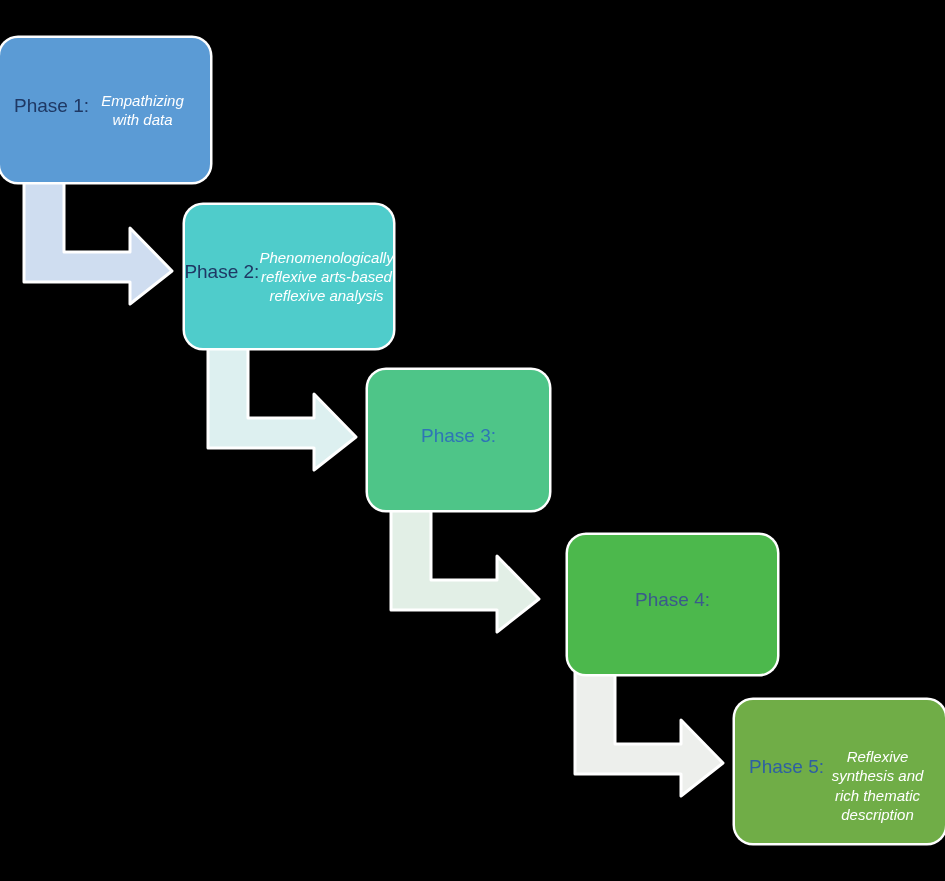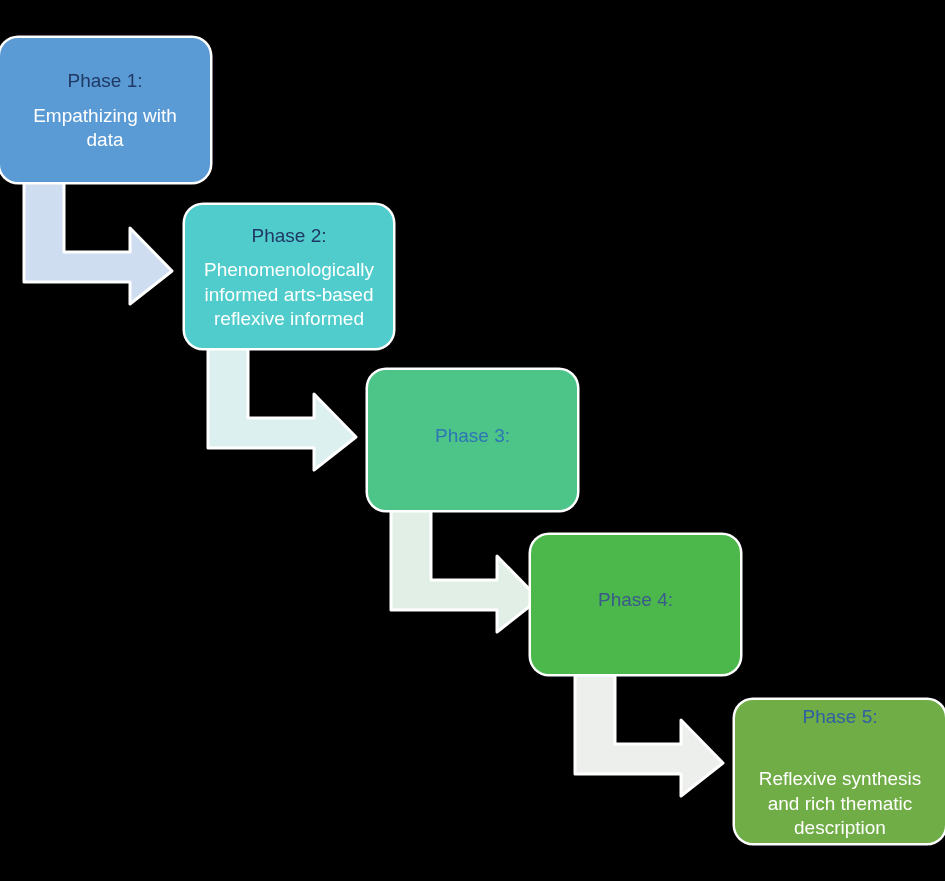--- a/index.html
+++ b/index.html
@@ -14,37 +14,38 @@
     height: 881px;
     background: #000000;
     overflow: hidden;
     font-family: "Liberation Sans", sans-serif;
   }
   .phase-box {
     position: absolute;
     box-sizing: border-box;
     border-radius: 18px;
     display: flex;
-    flex-direction: column;
+    flex-direction: row;
     align-items: center;
     justify-content: center;
     text-align: center;
     padding: 6px 14px;
     box-shadow: 0 0 0 2.5px #ffffff;
   }
   .phase-title {
     font-size: 19px;
     line-height: 1.45;
     margin-bottom: 9px;
     white-space: nowrap;
   }
   .phase-body {
-    font-size: 19px;
+    font-size: 15px;
     line-height: 1.28;
     color: #ffffff;
+    font-style: italic;
   }
   .arrow {
     position: absolute;
     overflow: visible;
   }
   .arrow svg {
     display: block;
     overflow: visible;
   }
 </style>
@@ -77,28 +78,28 @@
     </svg>
   </div>
 
   <div class="phase-box" style="left: 0px; top: 38px; width: 210px; height: 144px; background: rgb(91, 155, 213);">
     <div class="phase-title" style="color: rgb(31, 56, 100);">Phase 1:</div>
     <div class="phase-body" style="color: rgb(255, 255, 255);">Empathizing with data</div>
   </div>
 
   <div class="phase-box" style="left: 185px; top: 205px; width: 208px; height: 143px; background: rgb(79, 204, 203);">
     <div class="phase-title" style="color: rgb(31, 56, 100);">Phase 2:</div>
-    <div class="phase-body" style="color: rgb(255, 255, 255);">Phenomenologically informed arts-based reflexive informed</div>
+    <div class="phase-body" style="color: rgb(255, 255, 255);">Phenomenologically reflexive arts-based reflexive analysis</div>
   </div>
 
-  <div class="phase-box" style="left: 368px; top: 370px; width: 209px; height: 140px; background: rgb(78, 197, 136); gap: 34px;">
+  <div class="phase-box" style="left: 368px; top: 370px; width: 181px; height: 140px; background: rgb(78, 197, 136); gap: 34px;">
     <div class="phase-title" style="color: rgb(46, 117, 182);">Phase 3:</div>
   </div>
 
-  <div class="phase-box" style="left: 531px; top: 535px; width: 209px; height: 139px; background: rgb(76, 184, 76);">
+  <div class="phase-box" style="left: 568px; top: 535px; width: 209px; height: 139px; background: rgb(76, 184, 76);">
     <div class="phase-title" style="color: rgb(58, 90, 140);">Phase 4:</div>
   </div>
 
   <div class="phase-box" style="left: 735px; top: 700px; width: 210px; height: 143px; background: rgb(112, 173, 71);">
     <div class="phase-title" style="color: rgb(46, 95, 163);">Phase 5:</div>
     <div class="phase-body" style="color: rgb(255, 255, 255); margin-top: 28px;">Reflexive synthesis and rich thematic description</div>
   </div>
 
 </div>
 

